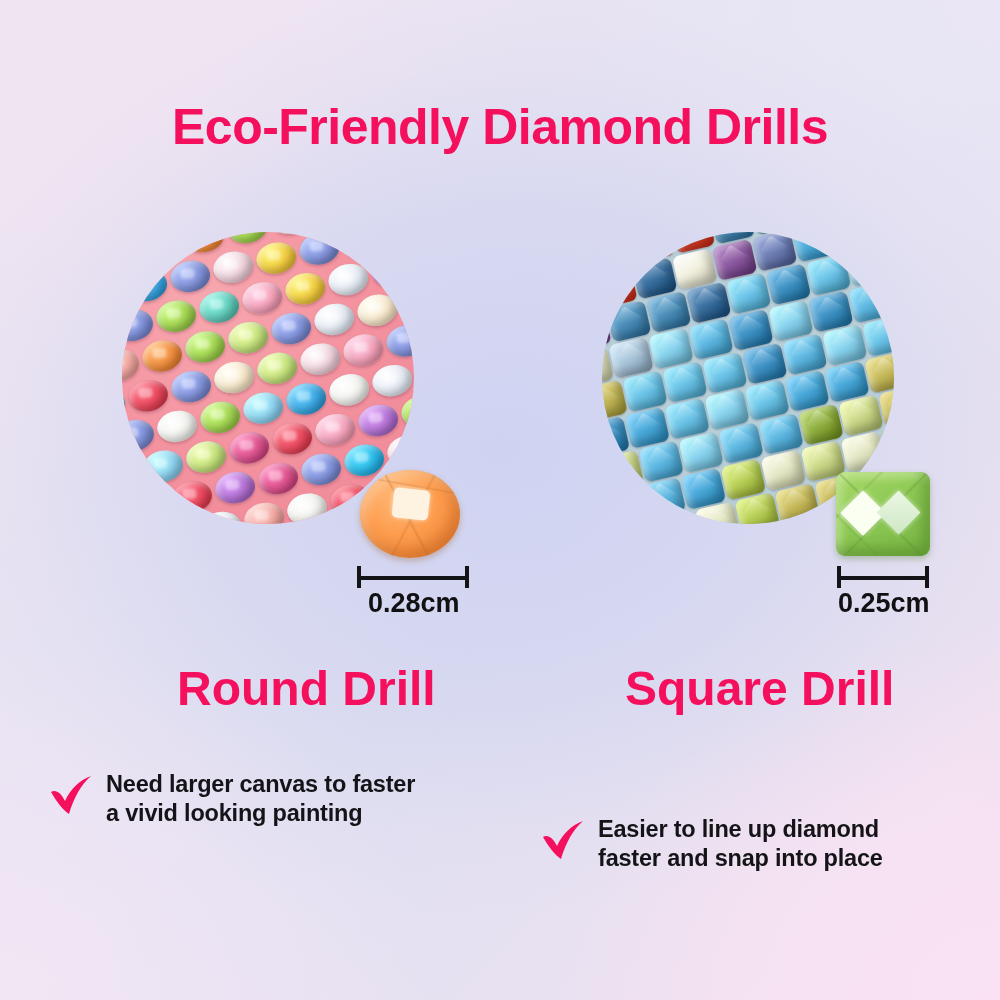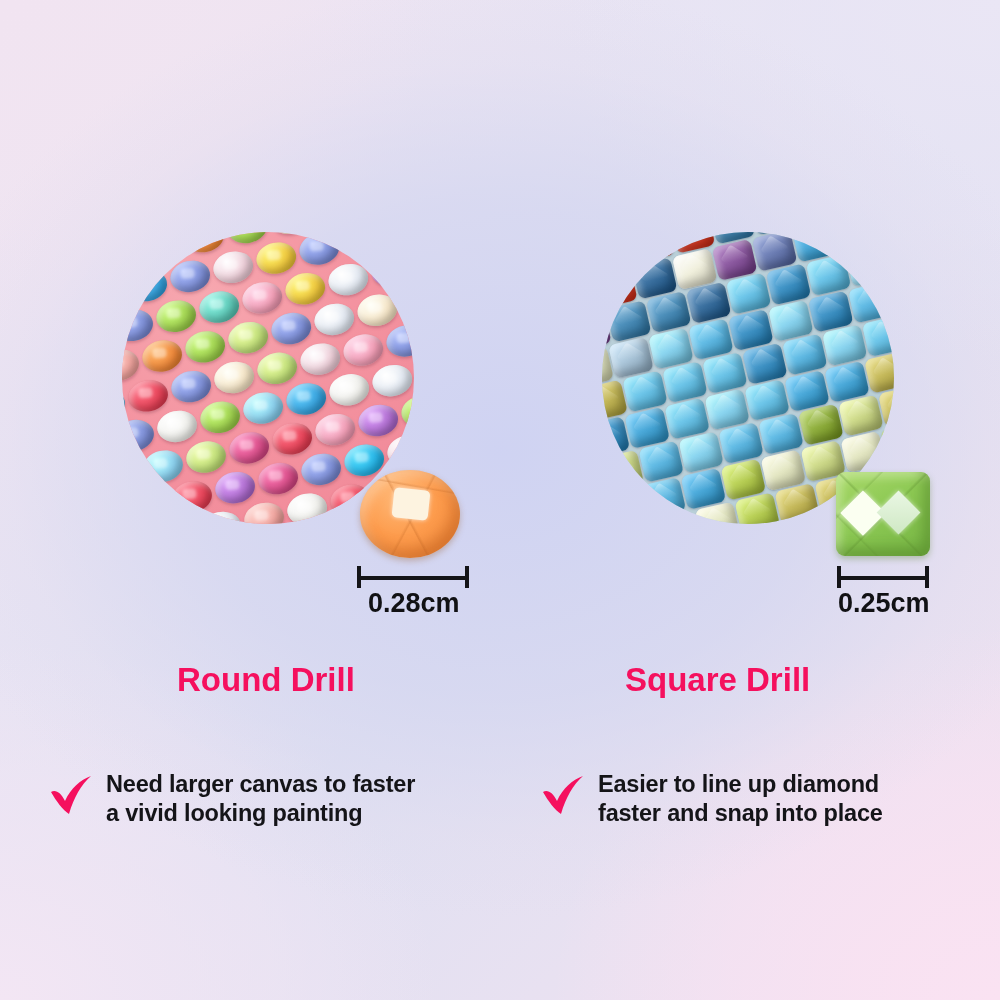--- a/index.html
+++ b/index.html
@@ -100,37 +100,38 @@
   #scale-round{left:357px;top:566px;width:112px;}
   #scale-square{left:837px;top:566px;width:92px;}
   .scalebar .bar{position:absolute;left:0;right:0;top:10px;height:4px;background:#141418;}
   .scalebar .cap{position:absolute;top:0;width:4px;height:22px;background:#141418;}
   .scalebar .cap.l{left:0;} .scalebar .cap.r{right:0;}
   .scale-label{position:absolute;font-size:27px;font-weight:bold;color:#111114;white-space:nowrap;}
   #label-scale-round{left:368px;top:588px;}
   #label-scale-square{left:838px;top:588px;}
 
   
-  .drill-title{position:absolute;font-size:33px;font-weight:bold;color:#f5105e;white-space:nowrap;}
+  .drill-title{position:absolute;font-size:48px;font-weight:bold;color:#f5105e;white-space:nowrap;}
   #title-round{left:177px;top:661px;}
   #title-square{left:625px;top:661px;}
 
   
   .col{position:absolute;top:770px;}
   #col-left{left:48px;width:470px;}
-  #col-right{left:540px;width:440px;}
+  #col-right{left:540px;width:440px;margin-top:45px;}
   .bullet{position:relative;display:flex;align-items:flex-start;margin-bottom:28px;}
   .check{flex:0 0 auto;width:46px;height:44px;margin-right:12px;margin-top:4px;}
   .btext{font-size:23.5px;font-weight:bold;color:#141418;line-height:1.22;letter-spacing:-0.2px;}
 </style>
 </head>
 <body>
 
 <div id="poster">
 
+  <h1 class="title">Eco-Friendly Diamond Drills</h1>
 
   <div class="circle" id="circle-round">
     <div class="round-bg"></div>
     <div class="round-grid" id="round-grid">
         <div class="rd" style="background: radial-gradient(circle at 36% 28%, rgb(103, 210, 255) 0%, rgb(58, 165, 224) 55%, rgb(23, 130, 189) 100%); left: 68px; top: -16px;"></div>
         <div class="rd" style="background: radial-gradient(circle at 36% 28%, rgb(255, 255, 245) 0%, rgb(246, 230, 200) 55%, rgb(211, 195, 165) 100%); left: 46px; top: 20px;"></div>
         <div class="rd" style="background: radial-gradient(circle at 36% 28%, rgb(86, 227, 255) 0%, rgb(41, 182, 232) 55%, rgb(6, 147, 197) 100%); left: 90px; top: 20px;"></div>
         <div class="rd" style="background: radial-gradient(circle at 36% 28%, rgb(255, 183, 105) 0%, rgb(240, 138, 60) 55%, rgb(205, 103, 25) 100%); left: 134px; top: 20px;"></div>
         <div class="rd" style="background: radial-gradient(circle at 36% 28%, rgb(204, 254, 124) 0%, rgb(159, 209, 79) 55%, rgb(124, 174, 44) 100%); left: 178px; top: 20px;"></div>
         <div class="rd" style="background: radial-gradient(circle at 36% 28%, rgb(255, 255, 245) 0%, rgb(246, 230, 200) 55%, rgb(211, 195, 165) 100%); left: 222px; top: 20px;"></div>

